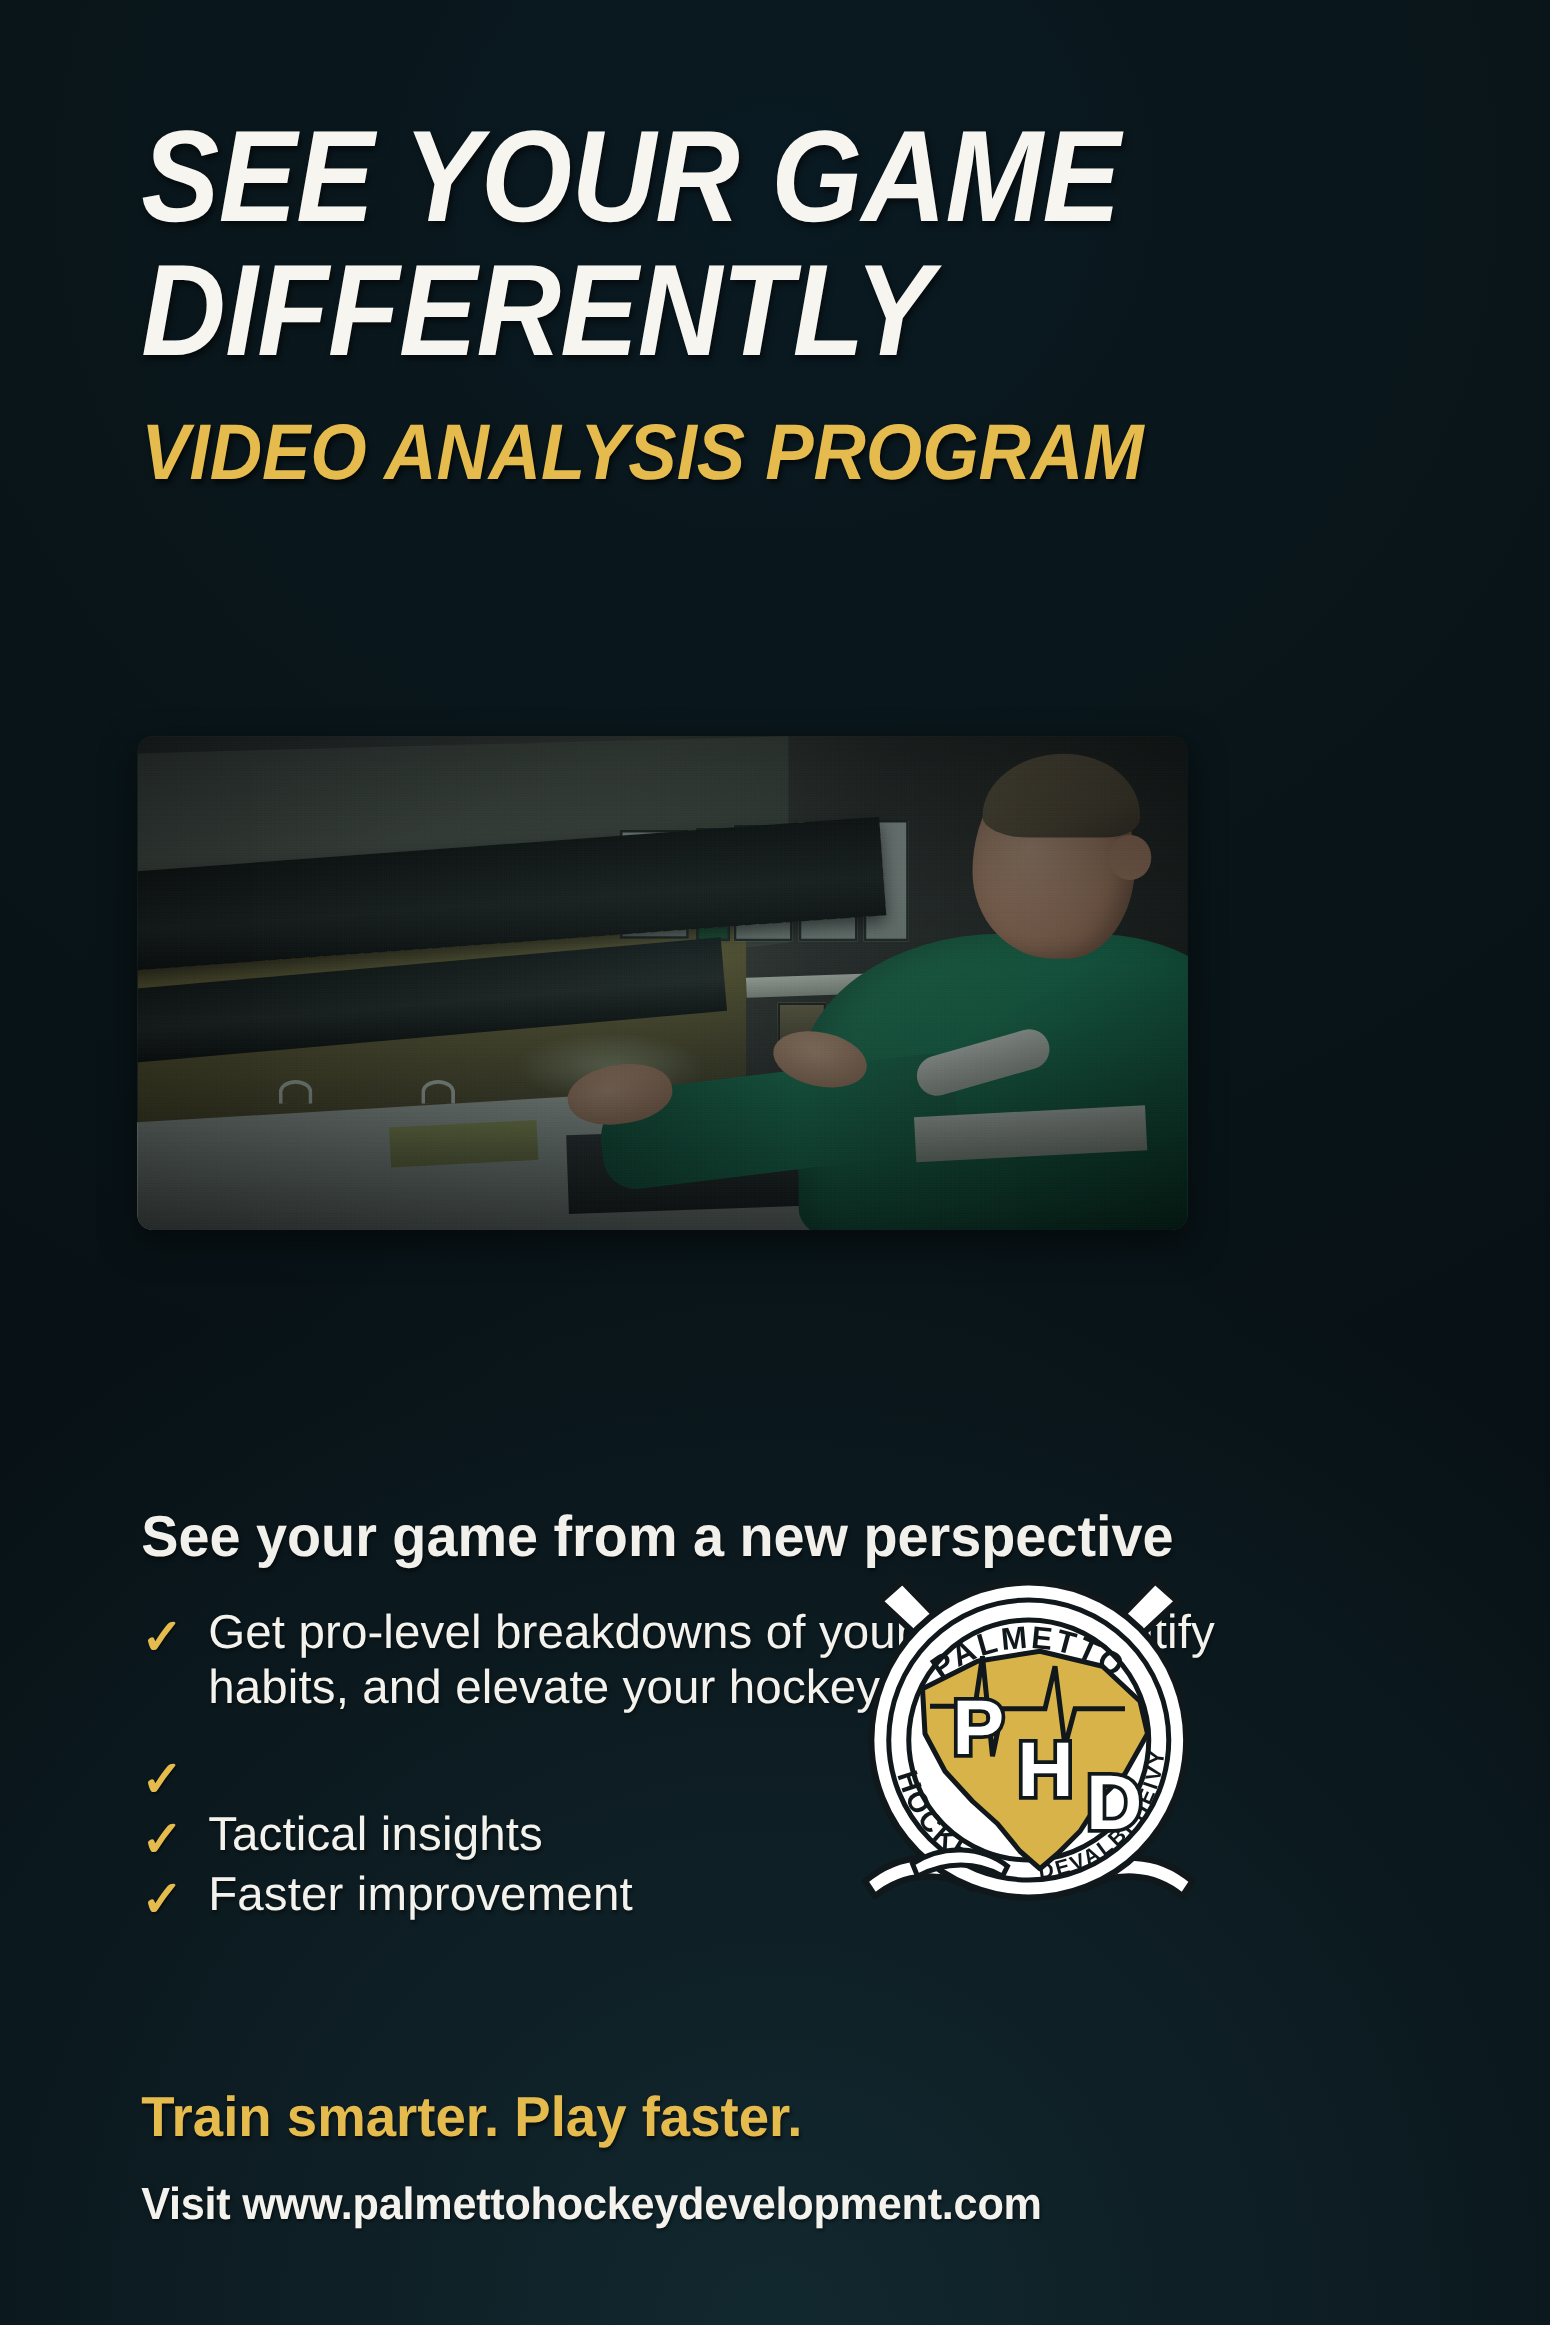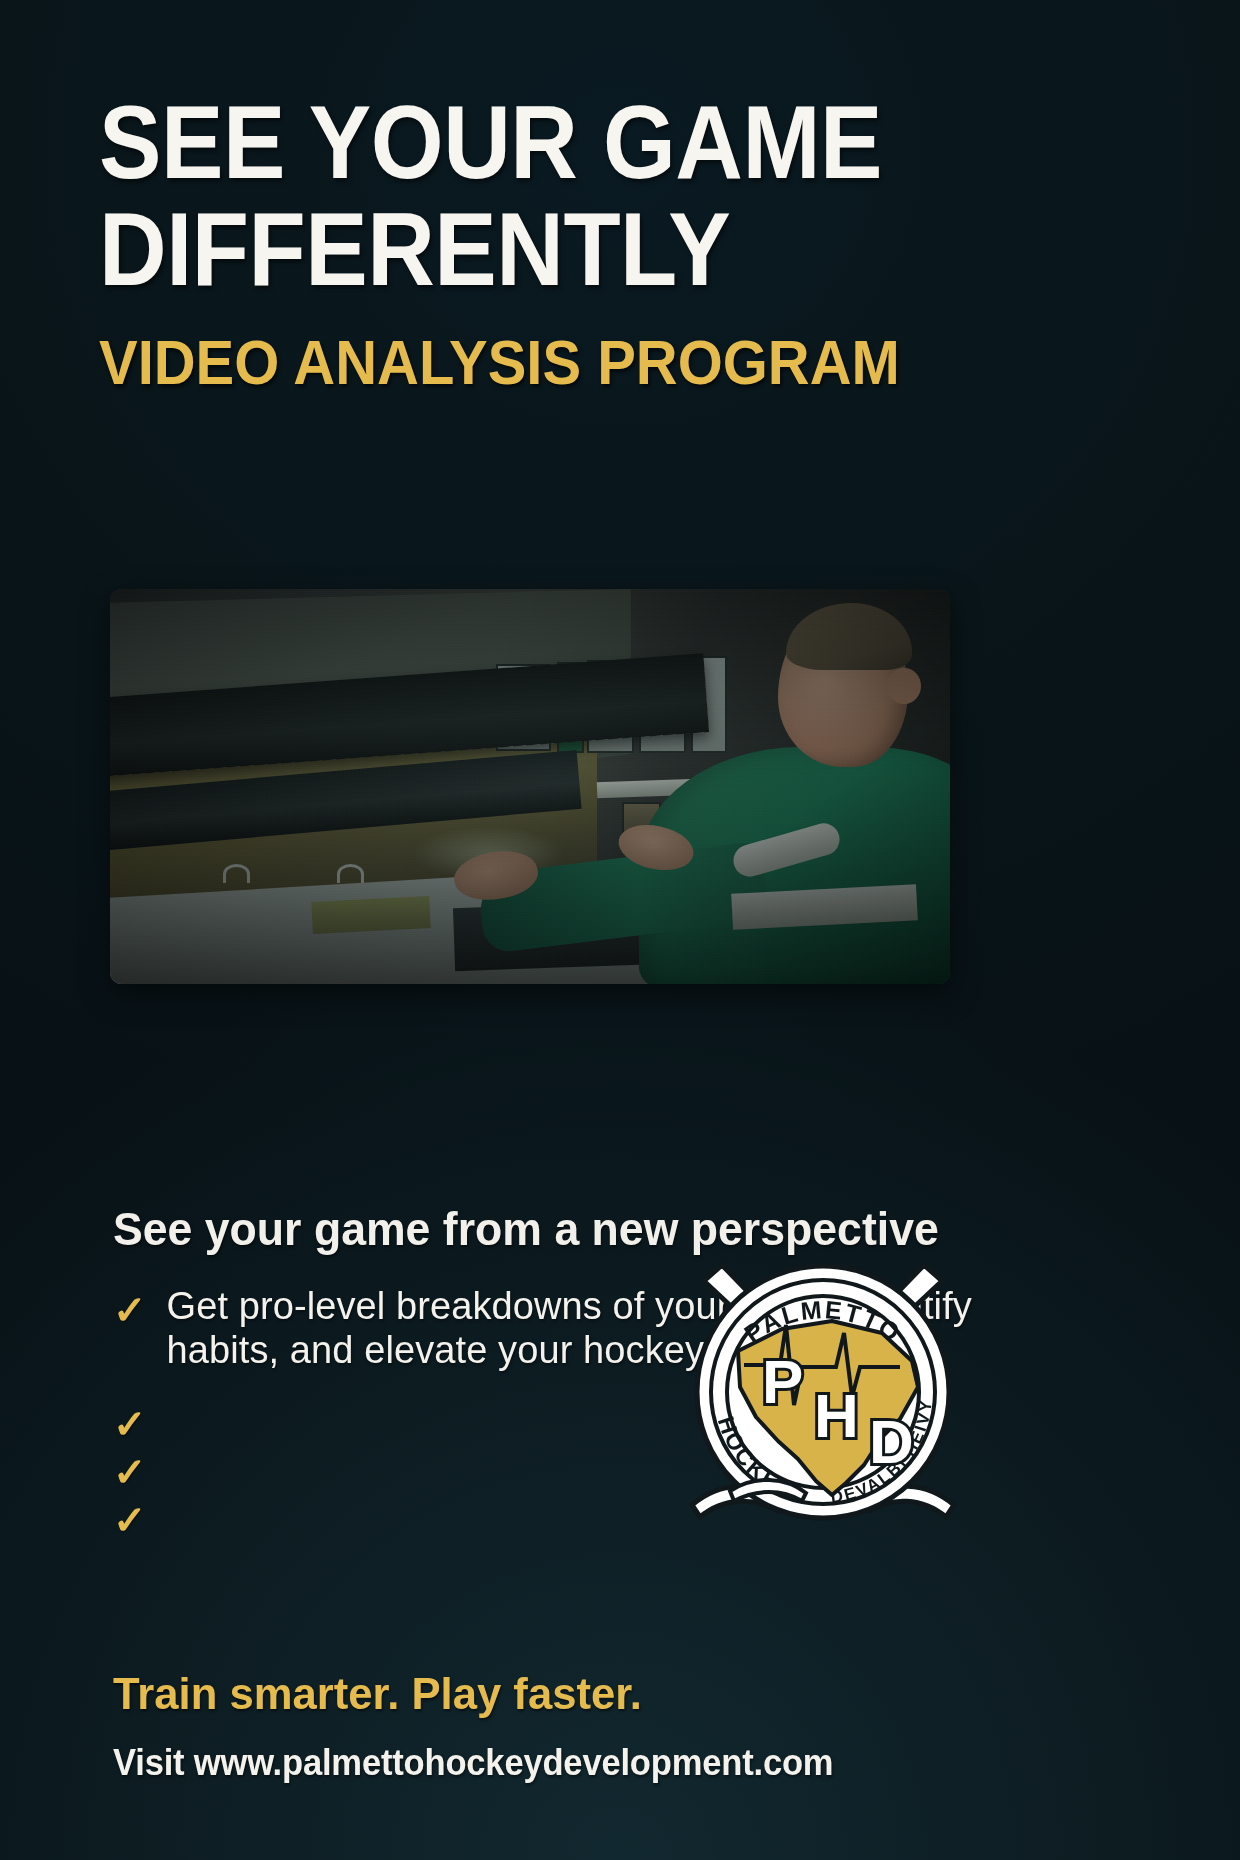--- a/index.html
+++ b/index.html
@@ -19,21 +19,21 @@
     overflow:hidden;
   }
   #poster::after{
     content:""; position:absolute; inset:0; pointer-events:none;
     background:radial-gradient(ellipse 120% 80% at 50% 100%, rgba(26,58,68,.55) 0%, rgba(10,22,28,0) 62%);
   }
   .wrap { position:absolute; inset:0; z-index:3; }
 
   
   .headline {
-    position:absolute; left:99px; top:93px; width:1020px;
+    position:absolute; left:113px; top:93px; width:1020px;font-style:italic;
   }
   .hl-line {
     font-family:"Liberation Sans Narrow","Liberation Sans", sans-serif;
     font-weight:bold;
     color:#f7f5f0;
     font-size:104px;
     line-height:0.95;
     letter-spacing:-0.5px;
     transform:scaleX(0.90);
     transform-origin:left center;
@@ -330,23 +330,25 @@
     <div class="bullets">
       <div class="bullet first">
         <span class="tick">✓</span>
         <span class="btxt">Get pro-level breakdowns of your shifts, identify habits, and elevate your hockey IQ.</span>
       </div>
       <div class="bullet b-short">
         <span class="tick">✓</span>
       </div>
       <div class="bullet b-short">
         <span class="tick">✓</span>
+        <span class="btxt">Tactical insights</span>
       </div>
       <div class="bullet b-short">
         <span class="tick">✓</span>
+        <span class="btxt">Faster improvement</span>
       </div>
     </div>
 
     <div class="tagline">Train smarter. Play faster.</div>
     <div class="visit">Visit www.palmettohockeydevelopment.com</div>
 
     <div class="logo">
       <svg viewBox="0 0 274 274" xmlns="http://www.w3.org/2000/svg">
         <defs>
           <path id="arcTop" d="M 30 148 A 110 110 0 0 1 244 148"></path>

